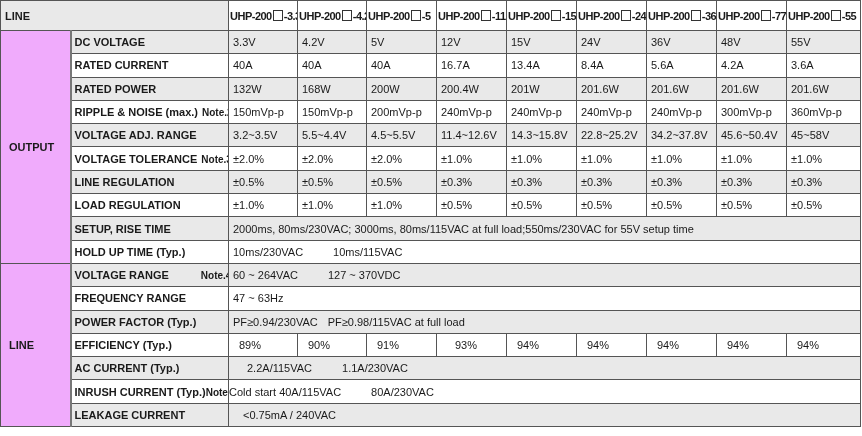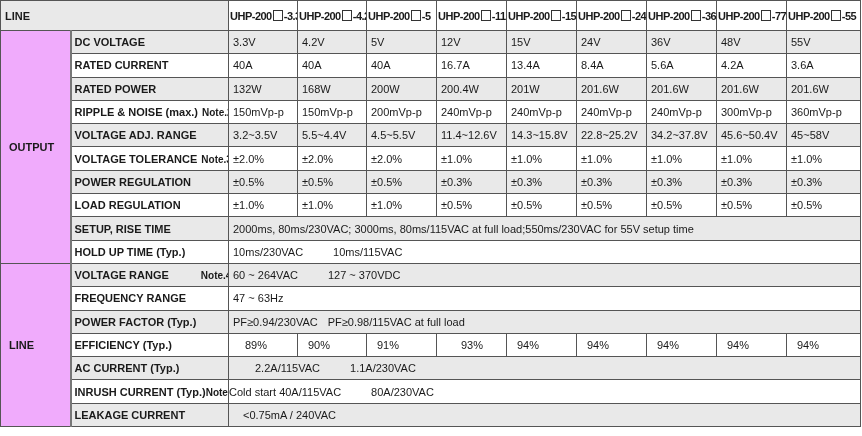--- a/index.html
+++ b/index.html
@@ -115,21 +115,21 @@
       <td class="v">±2.0%</td>
       <td class="v">±2.0%</td>
       <td class="v">±1.0%</td>
       <td class="v">±1.0%</td>
       <td class="v">±1.0%</td>
       <td class="v">±1.0%</td>
       <td class="v">±1.0%</td>
       <td class="v">±1.0%</td>
     </tr>
     <tr class="shade">
-      <td class="lbl">POWER REGULATION</td>
+      <td class="lbl">LINE REGULATION</td>
       <td class="v">±0.5%</td>
       <td class="v">±0.5%</td>
       <td class="v">±0.5%</td>
       <td class="v">±0.3%</td>
       <td class="v">±0.3%</td>
       <td class="v">±0.3%</td>
       <td class="v">±0.3%</td>
       <td class="v">±0.3%</td>
       <td class="v">±0.3%</td>
     </tr>
@@ -162,33 +162,33 @@
     <tr>
       <td class="lbl">FREQUENCY RANGE</td>
       <td class="span" colspan="9">47 ~ 63Hz</td>
     </tr>
     <tr class="shade">
       <td class="lbl">POWER FACTOR (Typ.)</td>
       <td class="span" colspan="9"><span>PF≥0.94/230VAC</span><span class="gap2"></span><span>PF≥0.98/115VAC at full load</span></td>
     </tr>
     <tr>
       <td class="lbl">EFFICIENCY (Typ.)</td>
-      <td class="v" style="padding-left:16px">89%</td>
+      <td class="v" style="padding-left:10px">89%</td>
       <td class="v" style="padding-left:10px">90%</td>
       <td class="v" style="padding-left:10px">91%</td>
-      <td class="v" style="padding-left:24px">93%</td>
+      <td class="v" style="padding-left:18px">93%</td>
       <td class="v" style="padding-left:10px">94%</td>
       <td class="v" style="padding-left:10px">94%</td>
       <td class="v" style="padding-left:10px">94%</td>
       <td class="v" style="padding-left:10px">94%</td>
       <td class="v" style="padding-left:10px">94%</td>
     </tr>
     <tr class="shade">
       <td class="lbl">AC CURRENT (Typ.)</td>
-      <td class="span" colspan="9" style="padding-left:26px"><span>2.2A/115VAC</span><span class="gap"></span><span>1.1A/230VAC</span></td>
+      <td class="span" colspan="9" style="padding-left:18px"><span>2.2A/115VAC</span><span class="gap"></span><span>1.1A/230VAC</span></td>
     </tr>
     <tr>
       <td class="lbl"><span>INRUSH CURRENT (Typ.)</span><span class="note" style="margin-left:0">Note.8</span></td>
       <td class="span" colspan="9" style="padding-left:0"><span>Cold start 40A/115VAC</span><span class="gap"></span><span>80A/230VAC</span></td>
     </tr>
     <tr class="shade">
       <td class="lbl">LEAKAGE CURRENT</td>
       <td class="span" colspan="9" style="padding-left:14px">&lt;0.75mA / 240VAC</td>
     </tr>
   </tbody>

